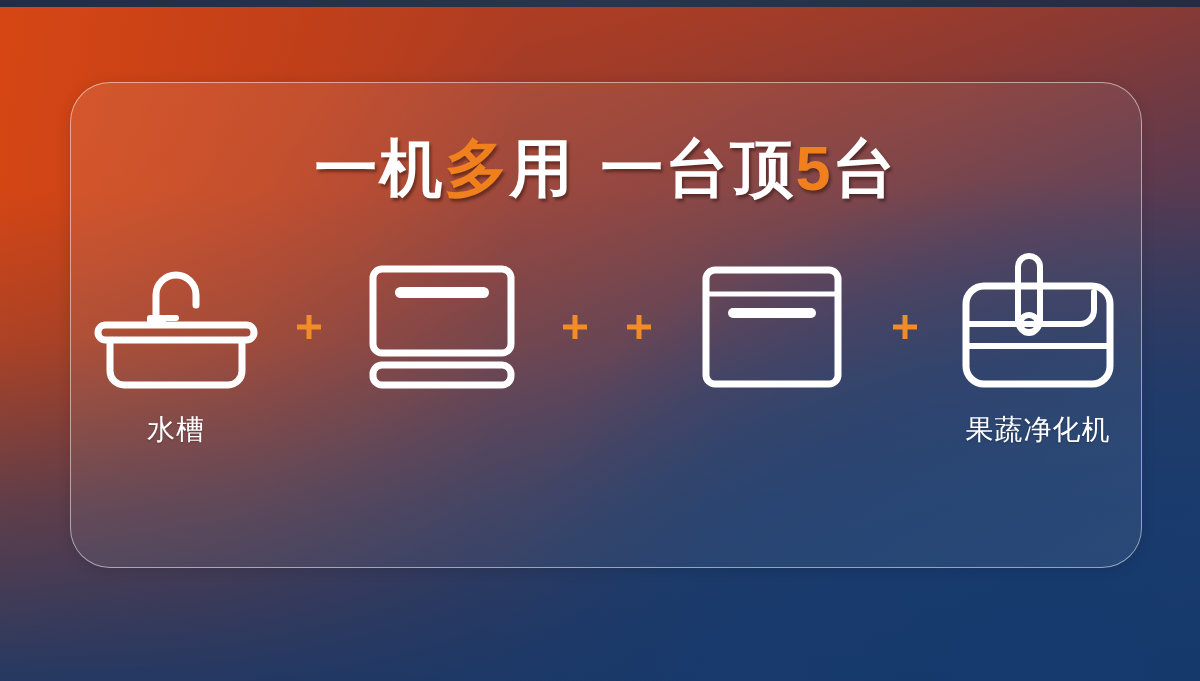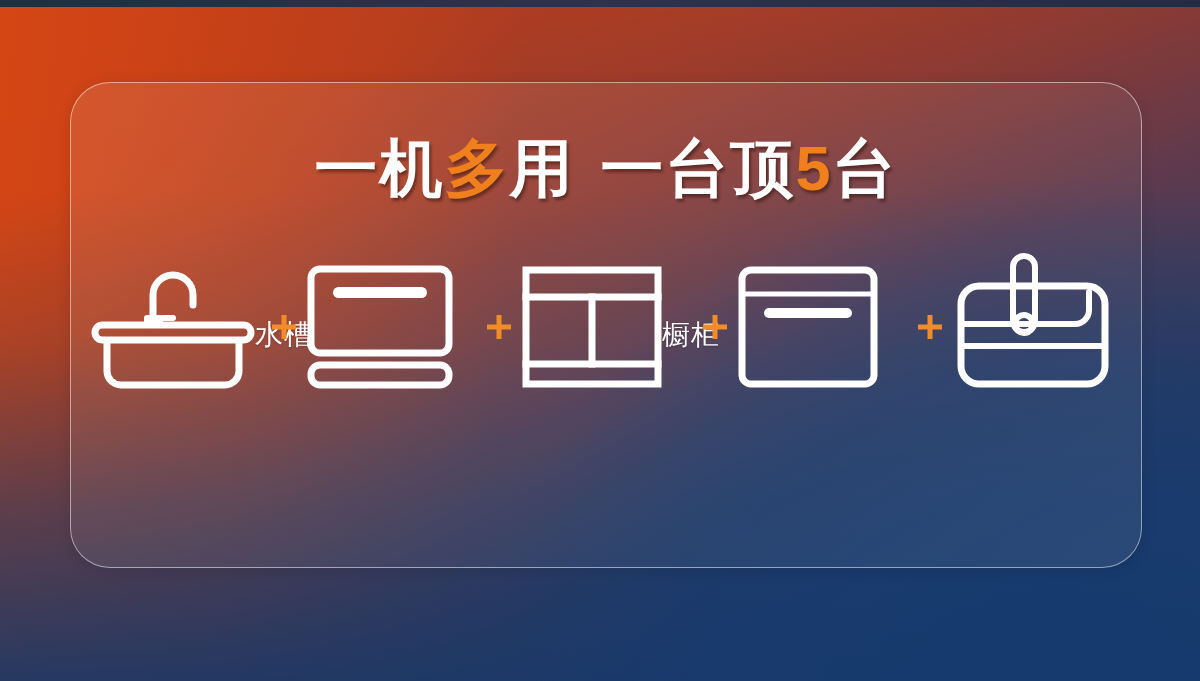--- a/index.html
+++ b/index.html
@@ -109,20 +109,21 @@
     left: 20px;
     top: 176px;
     width: 1032px;
     display: flex;
     align-items: flex-start;
     justify-content: space-between;
   }
   .item {
     width: 170px;
     display: flex;
+    flex-direction: column;
     align-items: center;
   }
   .icon-box {
     height: 135px;
     display: flex;
     align-items: center;
     justify-content: center;
   }
   .icon-box svg { display: block; overflow: visible; }
   .label {
@@ -193,31 +194,20 @@
         </div>
       </div>
 
       <div class="plus">
         <svg width="26" height="26" viewBox="0 0 26 26">
           <rect x="10.5" y="1" width="5" height="24" fill="#f28c28"></rect>
           <rect x="1" y="10.5" width="24" height="5" fill="#f28c28"></rect>
         </svg>
       </div>
 
-      <div class="item">
-        <div class="icon-box">
-          <svg width="140" height="122" viewBox="0 0 140 122" fill="none" stroke="#ffffff" stroke-width="7" stroke-linecap="square" stroke-linejoin="miter">
-            <rect x="4" y="4" width="132" height="114"></rect>
-            <path d="M4 31 H136"></path>
-            <path d="M4 98 H136"></path>
-            <path d="M70 31 V98"></path>
-          </svg>
-        </div>
-        <div class="label">橱柜</div>
-      </div>
 
       <div class="plus">
         <svg width="26" height="26" viewBox="0 0 26 26">
           <rect x="10.5" y="1" width="5" height="24" fill="#f28c28"></rect>
           <rect x="1" y="10.5" width="24" height="5" fill="#f28c28"></rect>
         </svg>
       </div>
 
       <div class="item">
         <div class="icon-box">
@@ -239,17 +229,18 @@
       <div class="item">
         <div class="icon-box">
           <svg width="160" height="130" viewBox="0 0 160 130" fill="none" stroke="#ffffff" stroke-width="7" stroke-linecap="round" stroke-linejoin="round">
             <path d="M8 42 a18 18 0 0 1 18 -18 h108 a18 18 0 0 1 18 18 v62 a18 18 0 0 1 -18 18 h-108 a18 18 0 0 1 -18 -18 z"></path>
             <path d="M8 62 H122 a14 14 0 0 0 14 -14 V30" stroke-width="6"></path>
             <path d="M8 84 H152" stroke-width="6"></path>
             <rect x="60" y="-6" width="22" height="76" rx="11" stroke-width="6"></rect>
             <circle cx="71" cy="62" r="9" stroke-width="6"></circle>
           </svg>
         </div>
+        <div class="label">果蔬净化机</div>
       </div>
 
     </div>
   </div>
 </div>
 
 </body></html>

